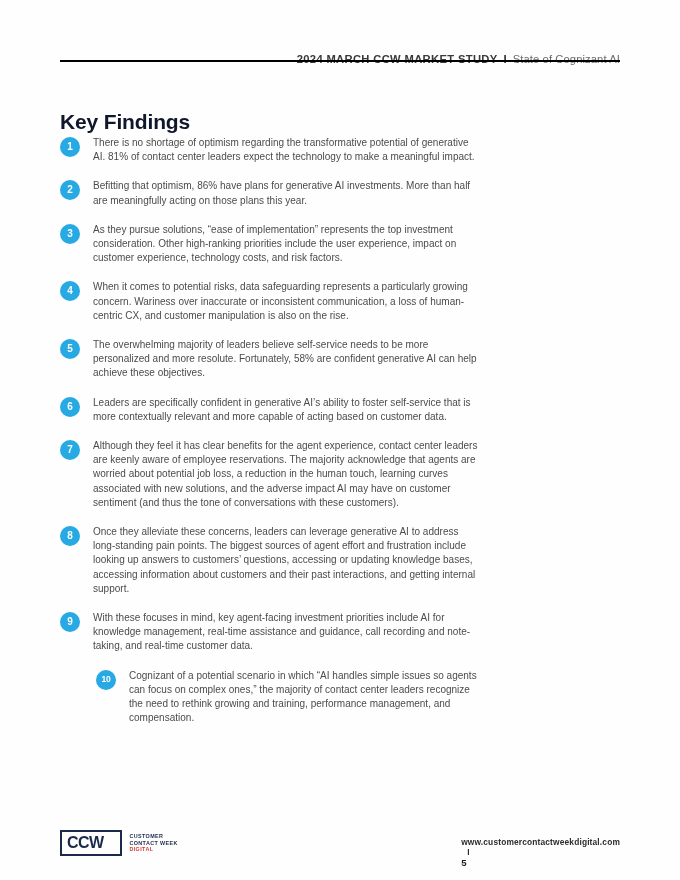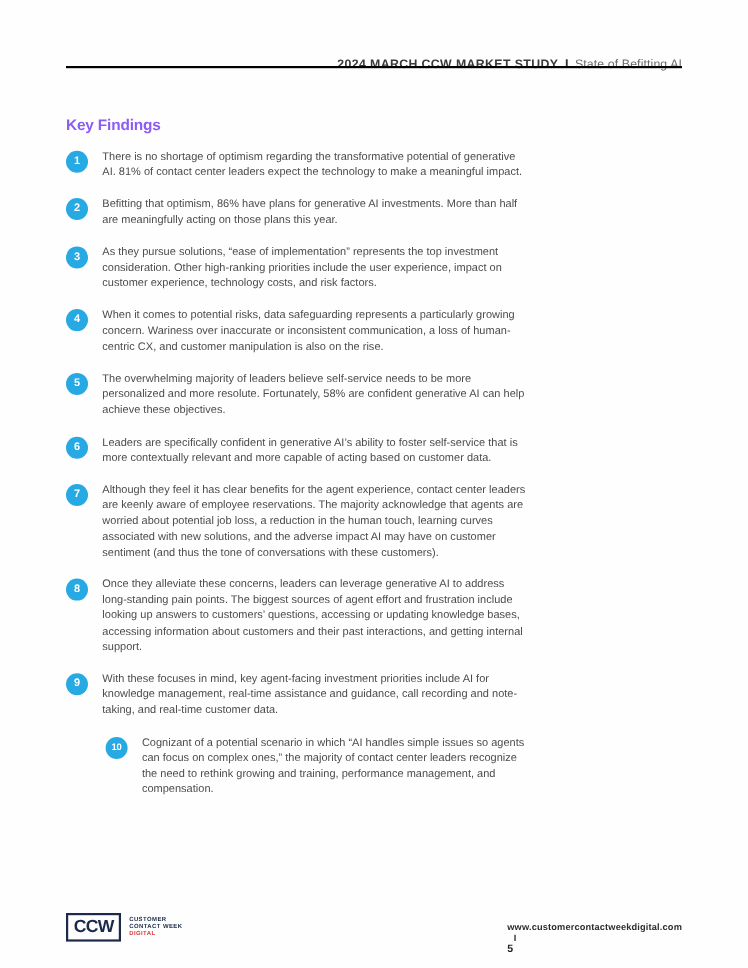--- a/index.html
+++ b/index.html
@@ -65,23 +65,23 @@
     width: 560px;
     height: 2.2px;
     background: #000000;
   }
 
   
   .page-title {
     position: absolute;
     left: 60px;
     top: 96px;
-    font-size: 14px;
-    font-weight: bold;
-    color: #8b5cf6;
+    font-size: 21px;
+    font-weight: bold;
+    color: #0f172a;
     letter-spacing: -0.15px;
   }
 
   
   .findings {
     position: absolute;
     left: 60px;
     top: 136px;
     width: 420px;
   }
@@ -130,21 +130,21 @@
   .logo {
     position: absolute;
     left: 60px;
     top: 2px;
     display: flex;
     align-items: center;
     gap: 7px;
   }
   .logo-mark {
     border: 2px solid #1b2a4a;
-    padding: 3px 5px 3px 5px;
+    padding: 3px 17px 3px 5px;
     display: flex;
     align-items: center;
     justify-content: center;
   }
   .logo-mark-text {
     font-size: 16px;
     font-weight: bold;
     color: #1b2a4a;
     letter-spacing: -0.6px;
     line-height: 1;
@@ -187,21 +187,21 @@
   }
 </style>
 </head>
 <body>
 
 <div class="page">
 
   <div class="header">
     <span class="header-study">2024 MARCH CCW MARKET STUDY</span>
     <span class="header-sep">I</span>
-    <span class="header-sub">State of Befitting AI</span>
+    <span class="header-sub">State of Cognizant AI</span>
   </div>
 
   <div class="header-rule"></div>
 
   <h1 class="page-title">Key Findings</h1>
 
   <div class="findings">
 
     <div class="finding">
       <div class="badge">1</div>

